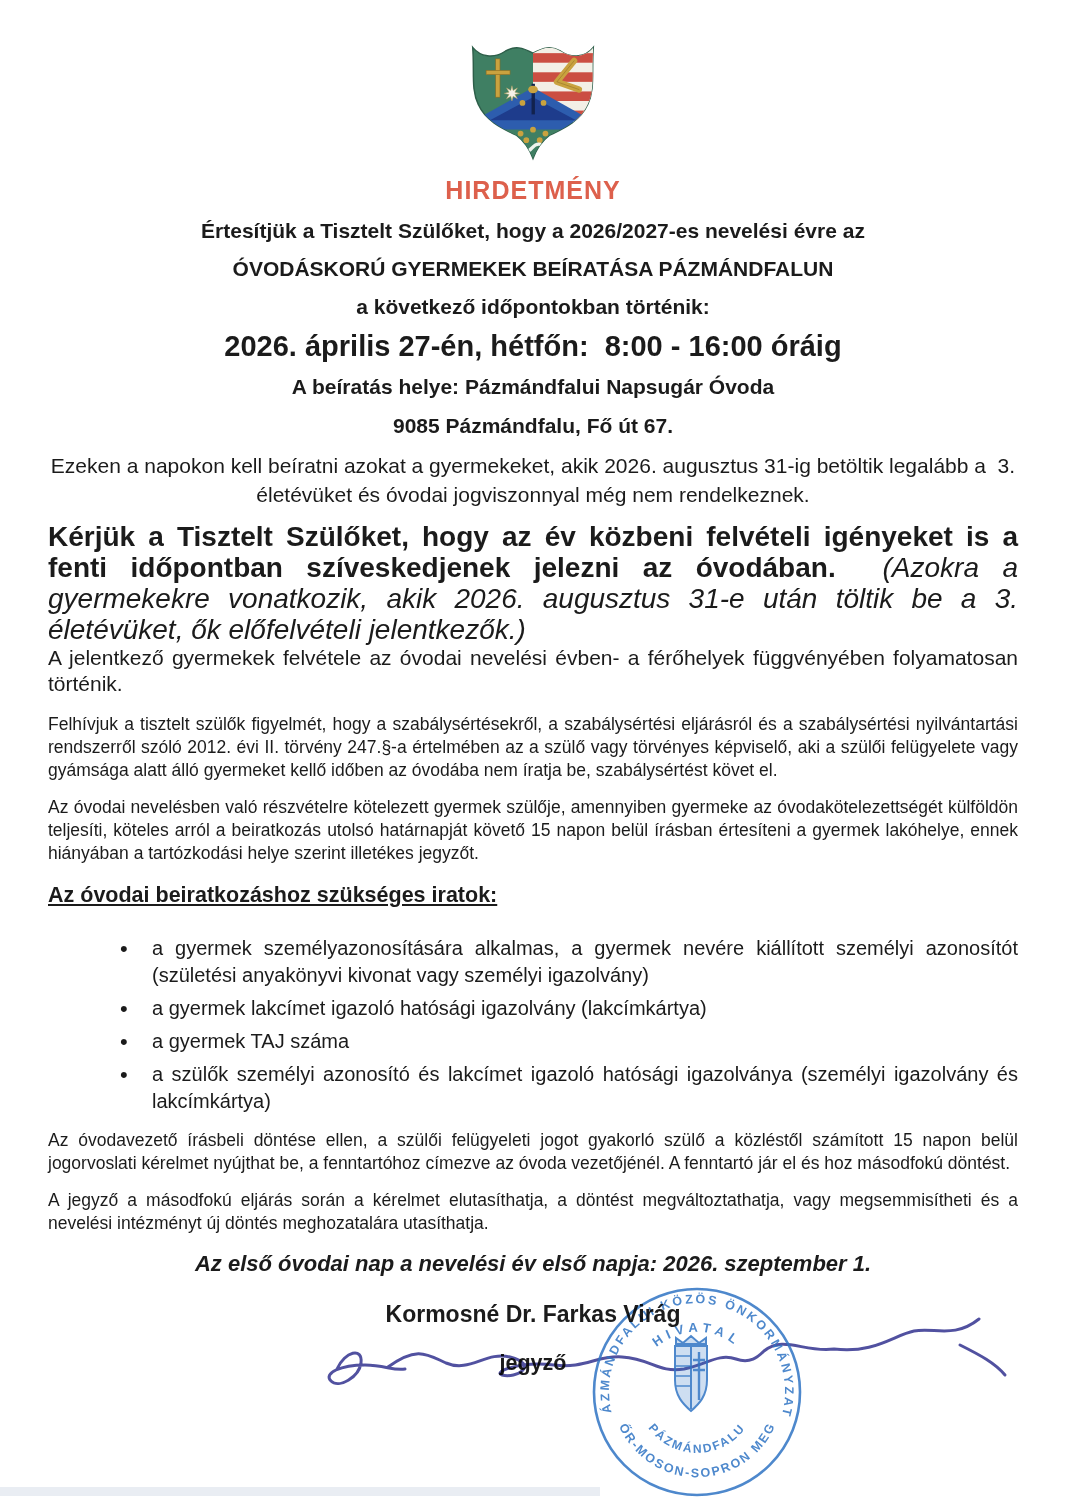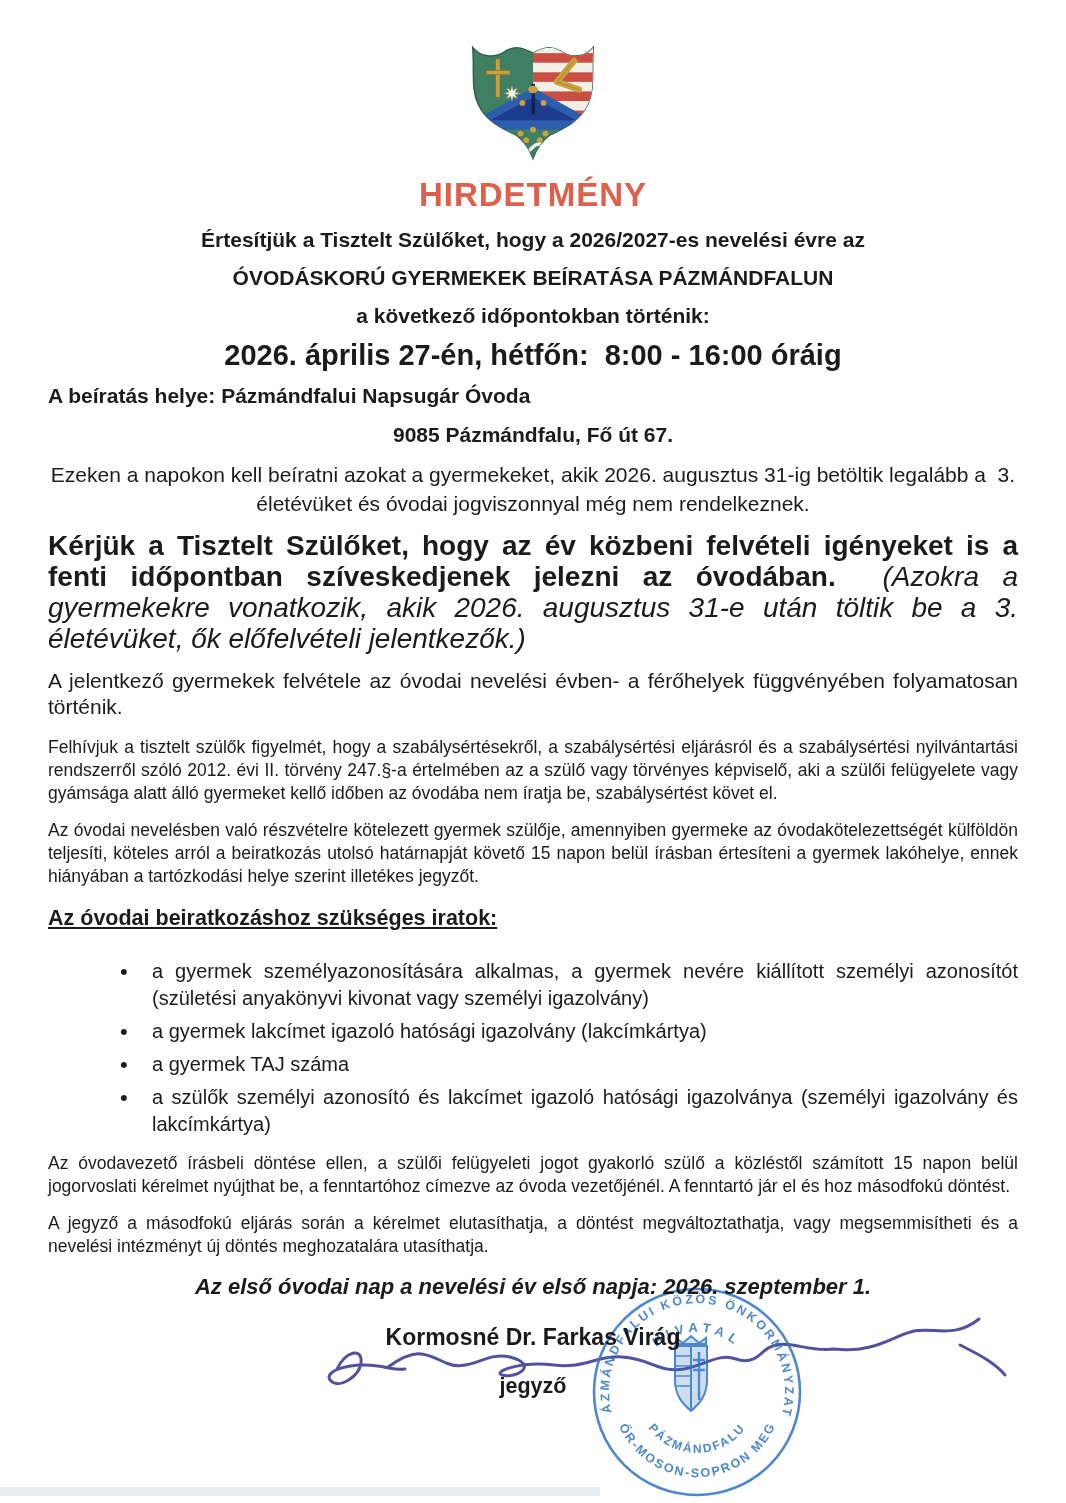--- a/index.html
+++ b/index.html
@@ -11,36 +11,36 @@
     background:#ffffff;
     font-family:"Liberation Sans", sans-serif;
     color:#1b1b1b;
     overflow:hidden;
   }
   .content{padding:0 48px;}
   .emblem{display:block;margin:34px auto 0;width:146px;height:134px;}
   h1.title{
     margin:8px 0 4px;
     text-align:center;
-    font-size:33px;
+    font-size:25px;
     font-weight:bold;
     letter-spacing:1px;
     color:#dd604c;
   }
   p{margin:0;}
   .intro-line{margin-top:13px;font-size:21px;line-height:25px;text-align:center;font-weight:bold;}
   .intro-line.bold-line{font-weight:bold;}
   .date-line{margin-top:10px;font-size:29px;font-weight:bold;line-height:34px;text-align:center;}
-  .loc-line{margin-top:11px;font-size:21px;font-weight:bold;line-height:26px;}
+  .loc-line{margin-top:11px;font-size:21px;font-weight:bold;line-height:26px;text-align:center;}
   .addr-line{margin-top:13px;font-size:21px;font-weight:bold;line-height:26px;text-align:center;}
   .eligibility{margin-top:12px;font-size:21px;line-height:29px;text-align:center;}
   .request{margin-top:12px;font-size:28px;line-height:31px;text-align:justify;}
   .request .b{font-weight:bold;}
   .request .i{font-style:italic;}
-  .admission{margin-top:14px;font-size:21px;line-height:26px;text-align:justify;}
+  .admission{font-size:21px;line-height:26px;text-align:justify;}
   .small-par{margin-top:16px;font-size:17.5px;line-height:23px;text-align:justify;}
   .small-par.tight{margin-top:14px;}
   .docs-heading{margin-top:16px;font-size:21.5px;line-height:28px;font-weight:bold;text-decoration:underline;}
   ul.docs{margin:26px 0 0;padding:0 0 0 104px;list-style:none;}
   ul.docs li{
     position:relative;
     font-size:20px;
     line-height:27px;
     text-align:justify;
     margin-top:6px;

